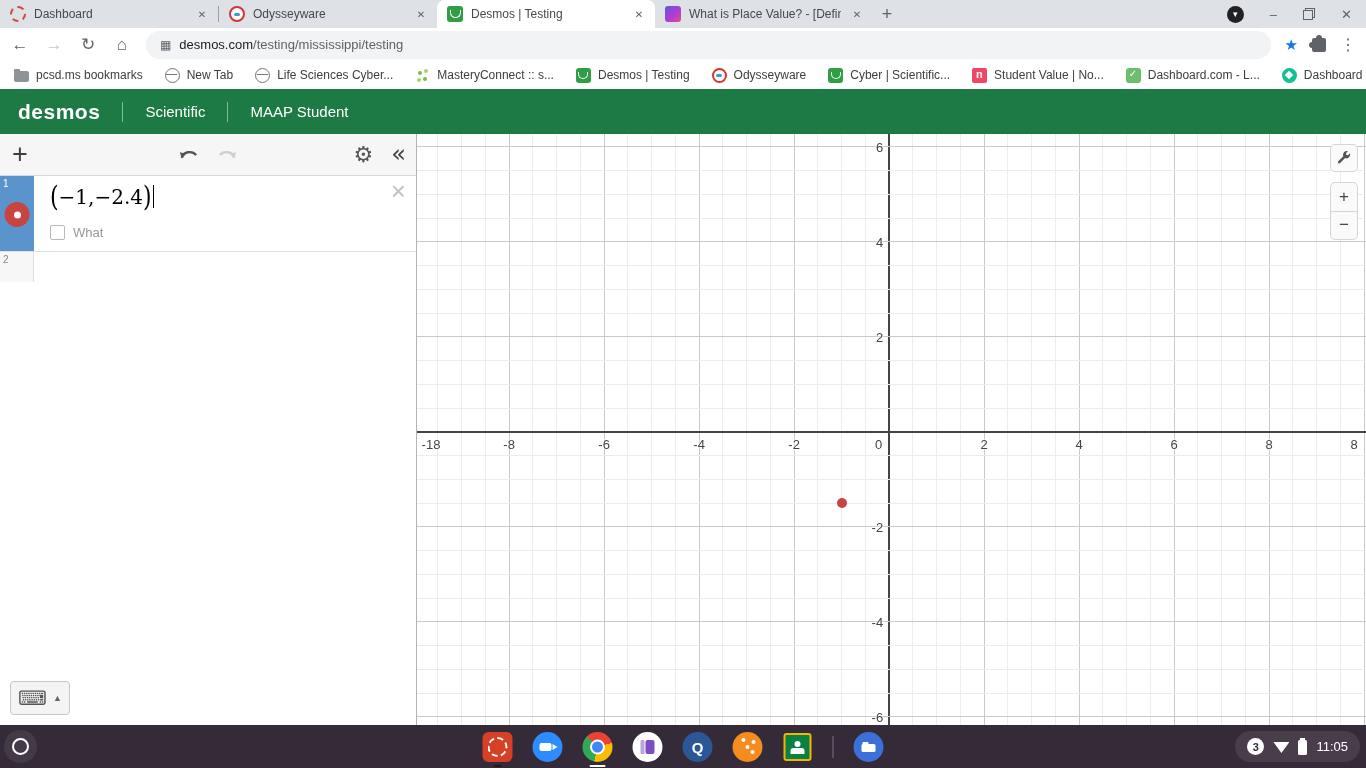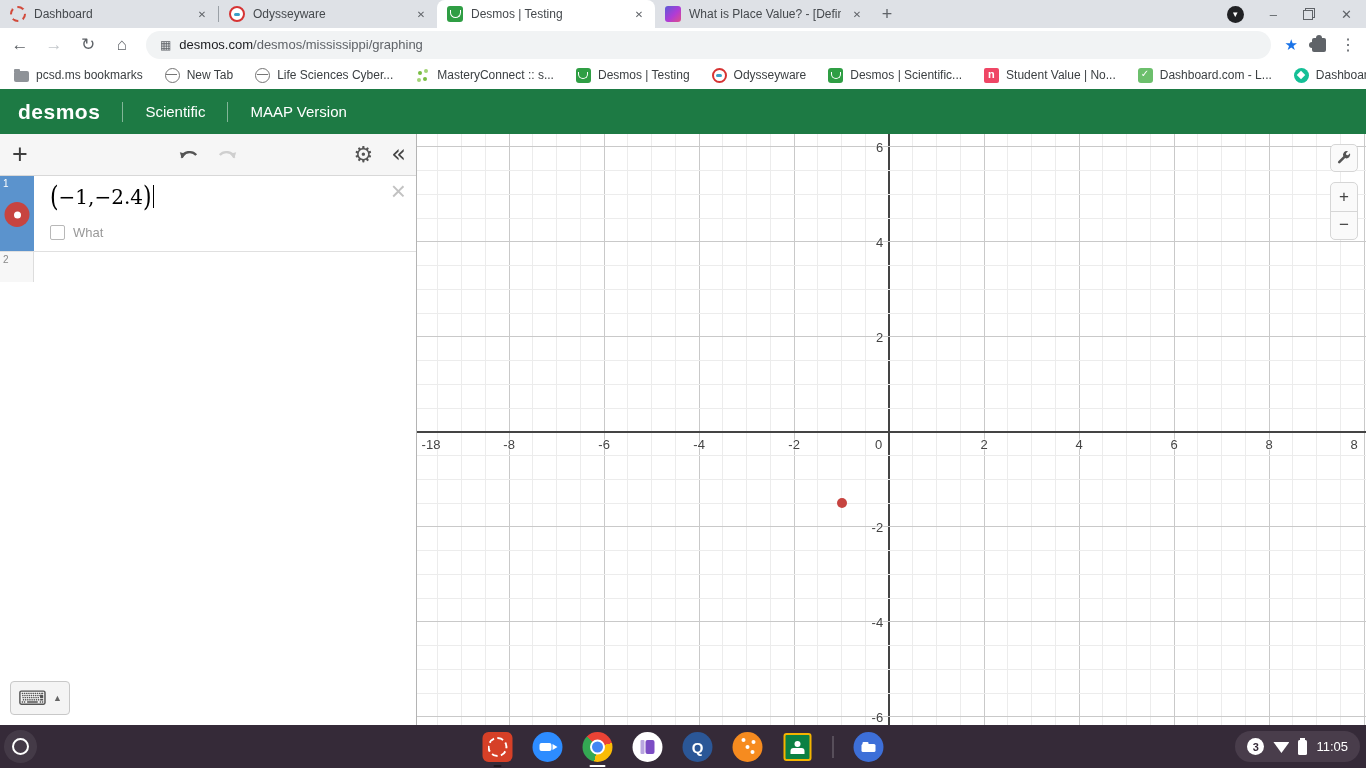--- a/index.html
+++ b/index.html
@@ -220,21 +220,21 @@
   </div>
 </div>
 
 <div id="toolbar">
   <span class="nav-ic">←</span>
   <span class="nav-ic disabled">→</span>
   <span class="nav-ic">↻</span>
   <span class="nav-ic">⌂</span>
   <div id="omnibox">
     <span class="site-ic">▦</span>
-    <span><span class="url-domain">desmos.com</span><span class="url-path">/desmos/mississippi/graphing</span></span>
+    <span><span class="url-domain">desmos.com</span><span class="url-path">/testing/mississippi/testing</span></span>
   </div>
   <span class="star-ic">★</span>
   <span class="ext-ic"></span>
   <span class="menu-ic">⋮</span>
 </div>
 
 <div id="bookmarks">
   <div class="bm">
     <span class="bmi bmi-folder"></span>
     <span>pcsd.ms bookmarks</span>
@@ -254,42 +254,42 @@
   <div class="bm">
     <span class="bmi bmi-desmos"></span>
     <span>Desmos | Testing</span>
   </div>
   <div class="bm">
     <span class="bmi bmi-odyssey"></span>
     <span>Odysseyware</span>
   </div>
   <div class="bm">
     <span class="bmi bmi-desmos"></span>
-    <span>Desmos | Scientific...</span>
+    <span>Cyber | Scientific...</span>
   </div>
   <div class="bm">
     <span class="bmi bmi-n"></span>
     <span>Student Value | No...</span>
   </div>
   <div class="bm">
     <span class="bmi bmi-vocab"></span>
     <span>Dashboard.com - L...</span>
   </div>
   <div class="bm">
     <span class="bmi bmi-khan"></span>
     <span>Dashboard | Khan...</span>
   </div>
 </div>
 
 <div id="appheader">
   <span class="brand">desmos</span>
   <span class="hdr-sep"></span>
   <span class="hdr-item">Scientific</span>
   <span class="hdr-sep"></span>
-  <span class="hdr-item">MAAP Version</span>
+  <span class="hdr-item">MAAP Student</span>
 </div>
 
 <div id="main">
 
   <div id="exprpanel">
     <div id="expr-toolbar">
       <span class="add-btn">+</span>
       <span class="undo-redo">
         <svg width="22" height="18" viewBox="0 0 24 20">
           <path d="M4 13 A 9 8 0 0 1 20 10" fill="none" stroke="#555" stroke-width="2.6"></path>

